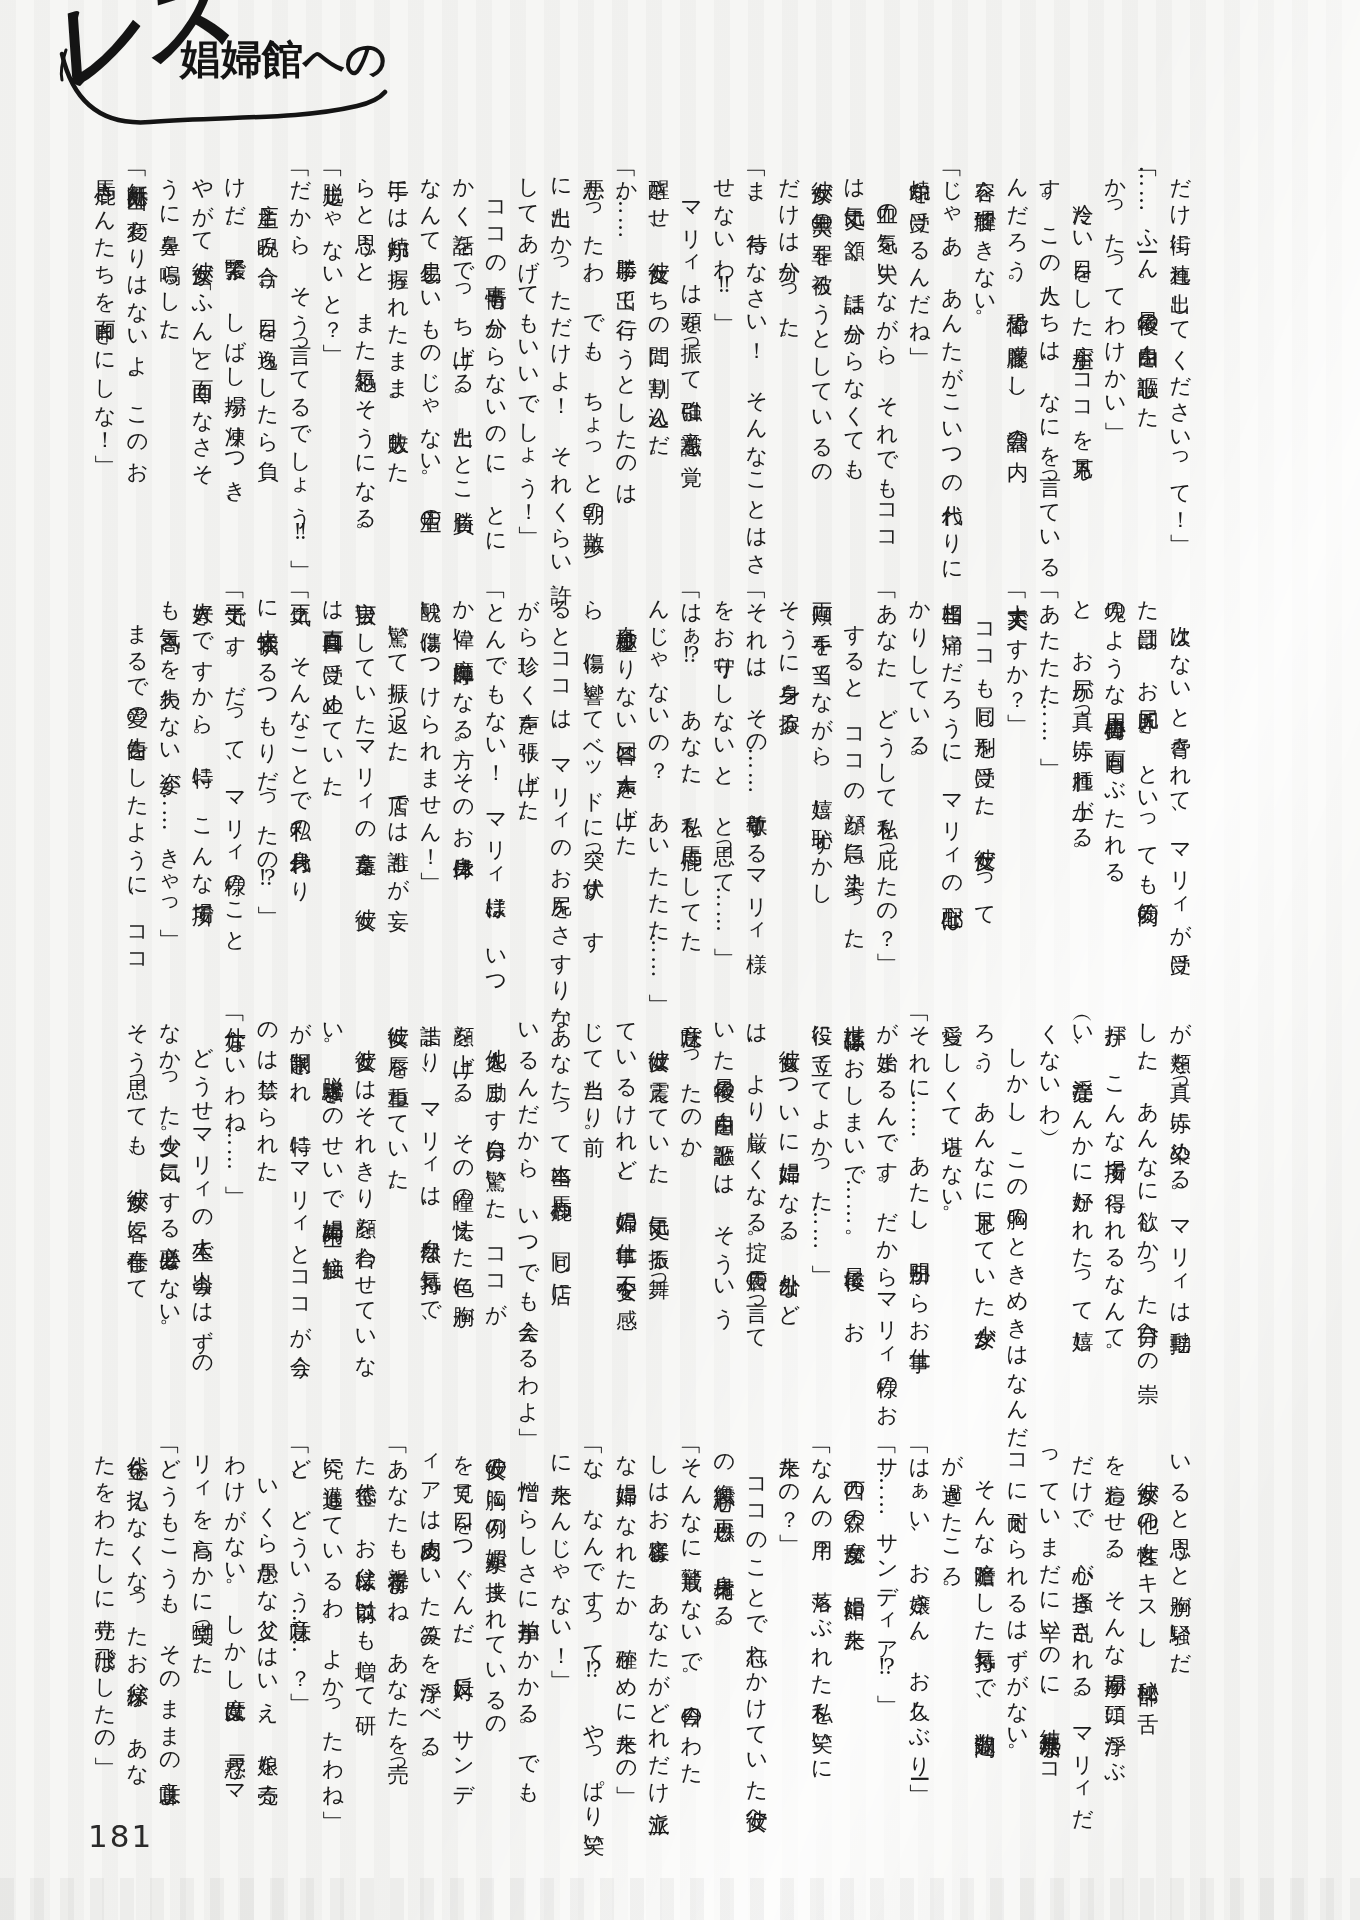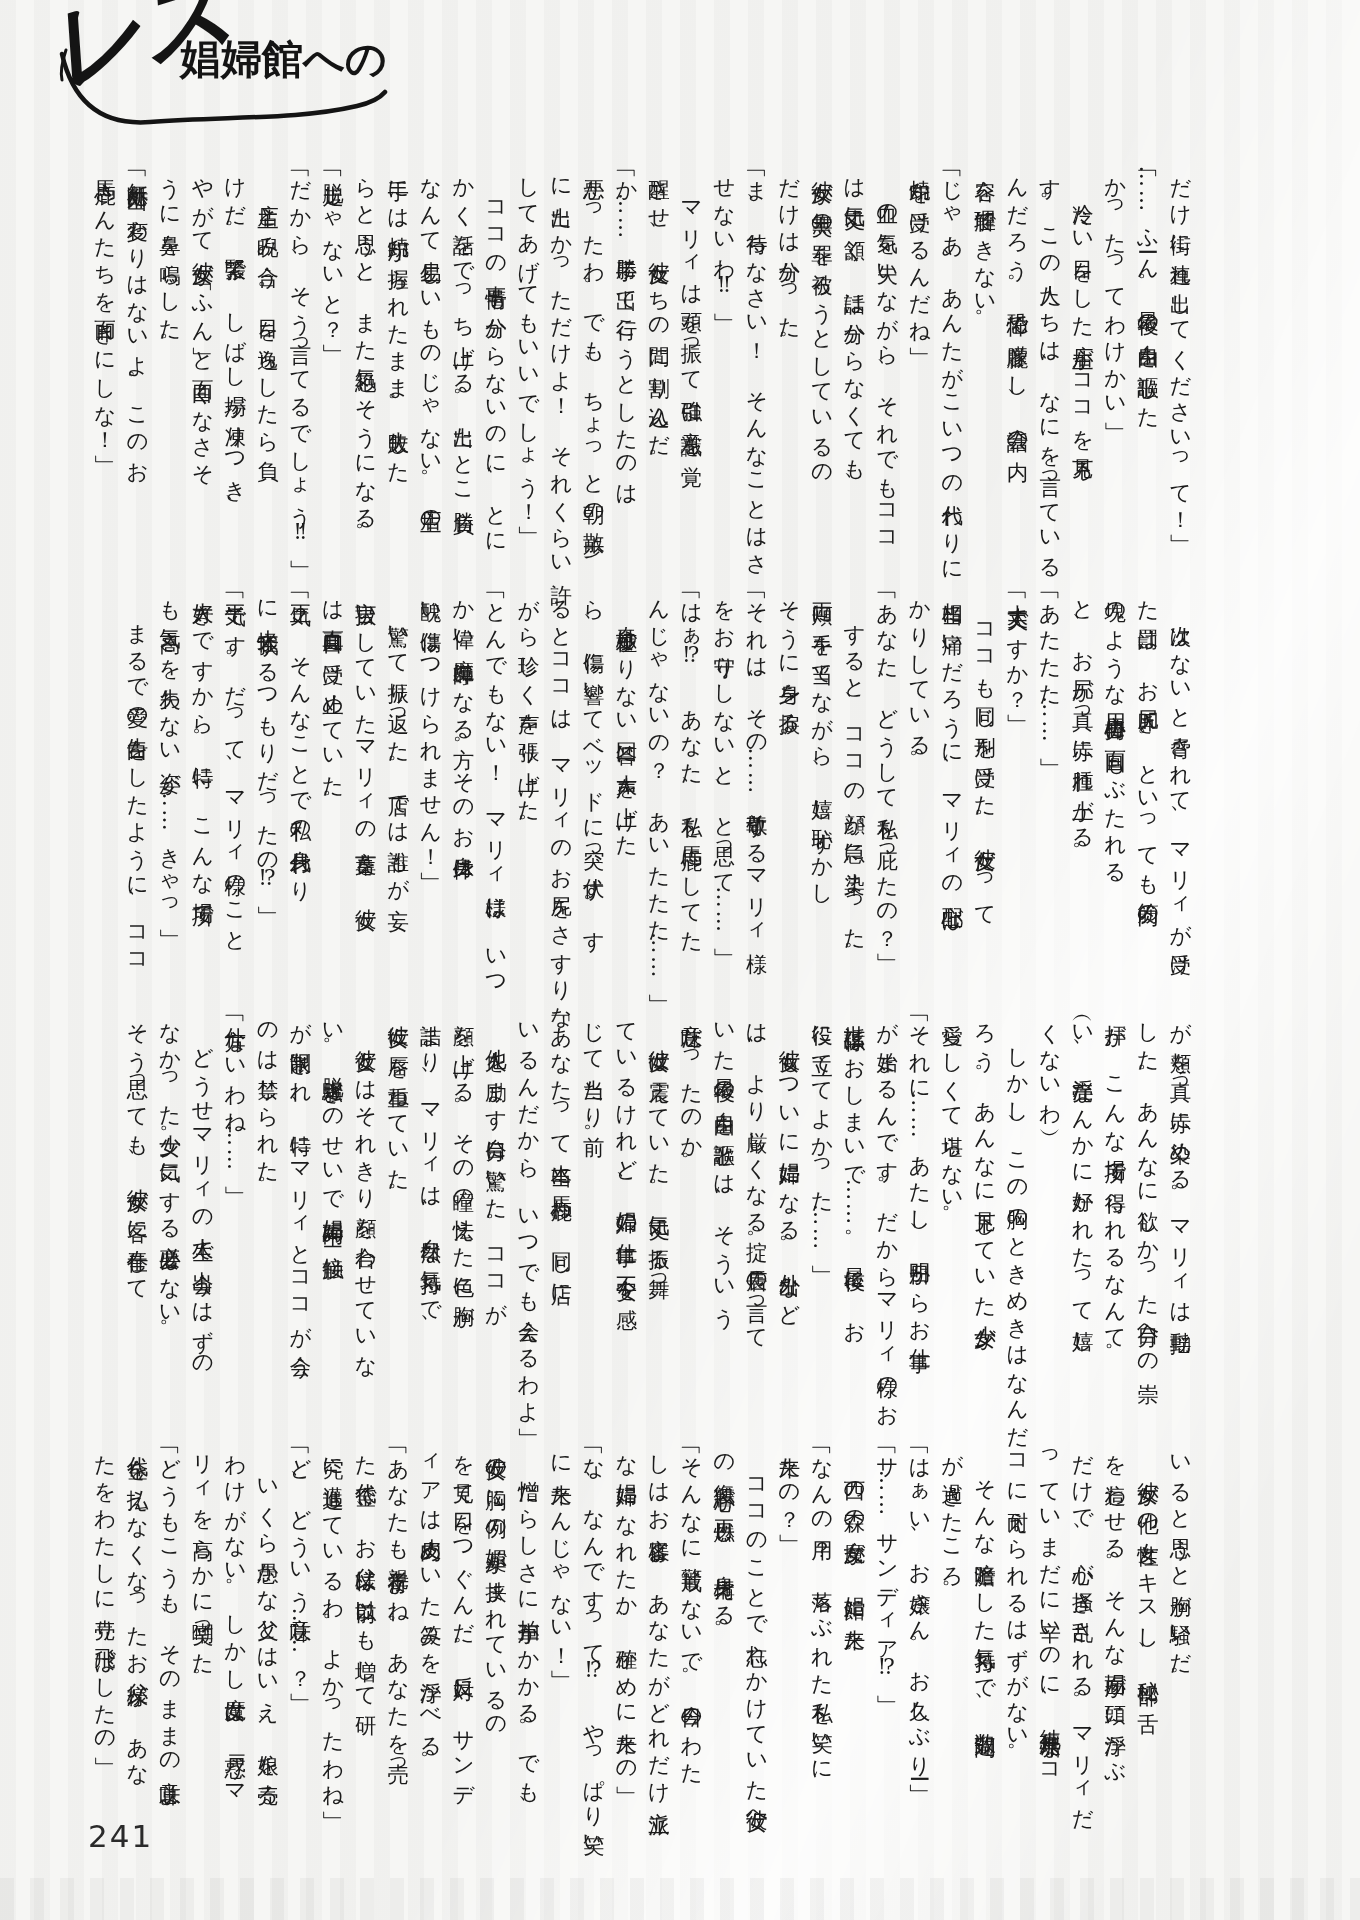--- a/index.html
+++ b/index.html
@@ -224,15 +224,15 @@
     <p>究に邁進しているわ。よかったわね」</p>
     <p>「ど、どういう意味……？」</p>
     <p>　いくら愚かな父とはいえ、娘を売る</p>
     <p>わけがない。しかし魔女は、戸惑うマ</p>
     <p>リィを高らかに嘲笑った。</p>
     <p>「どうもこうも、そのままの意味よ。</p>
     <p>代金を払えなくなったお父様が、あな</p>
     <p>たをわたしに売り飛ばしたの」</p>
   </section>
 
-<div class="page-number">241</div>
+<div class="page-number">181</div>
 
 <div class="footer-stripes"></div>
 
 </body></html>

